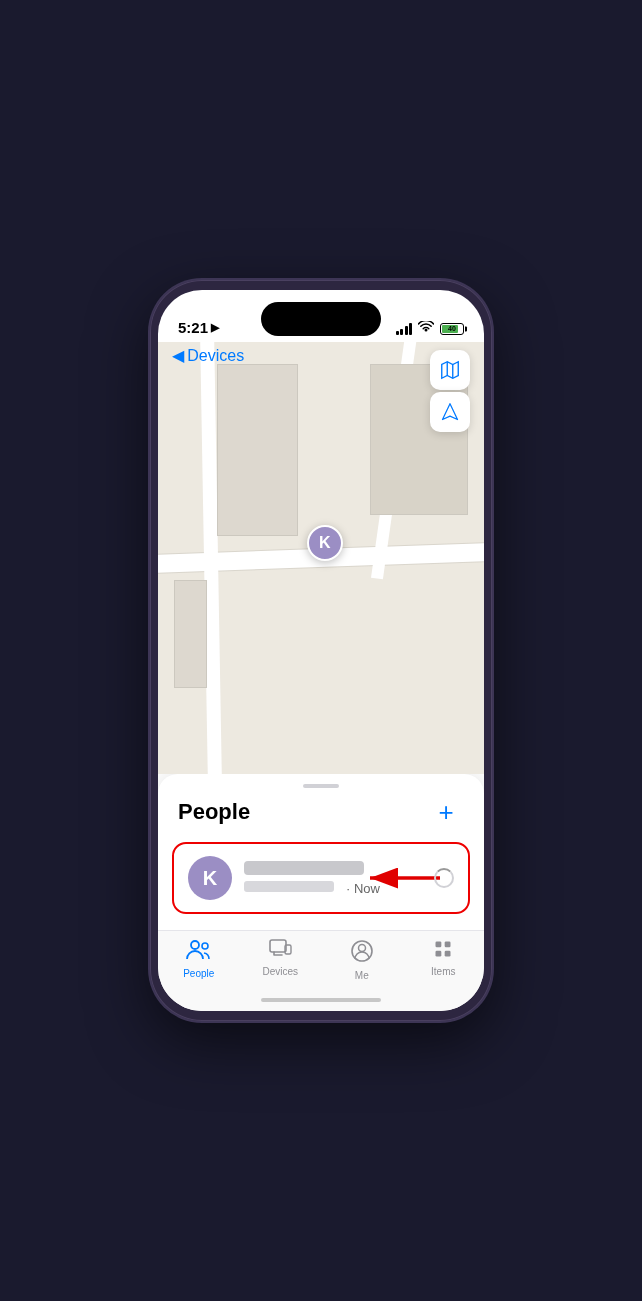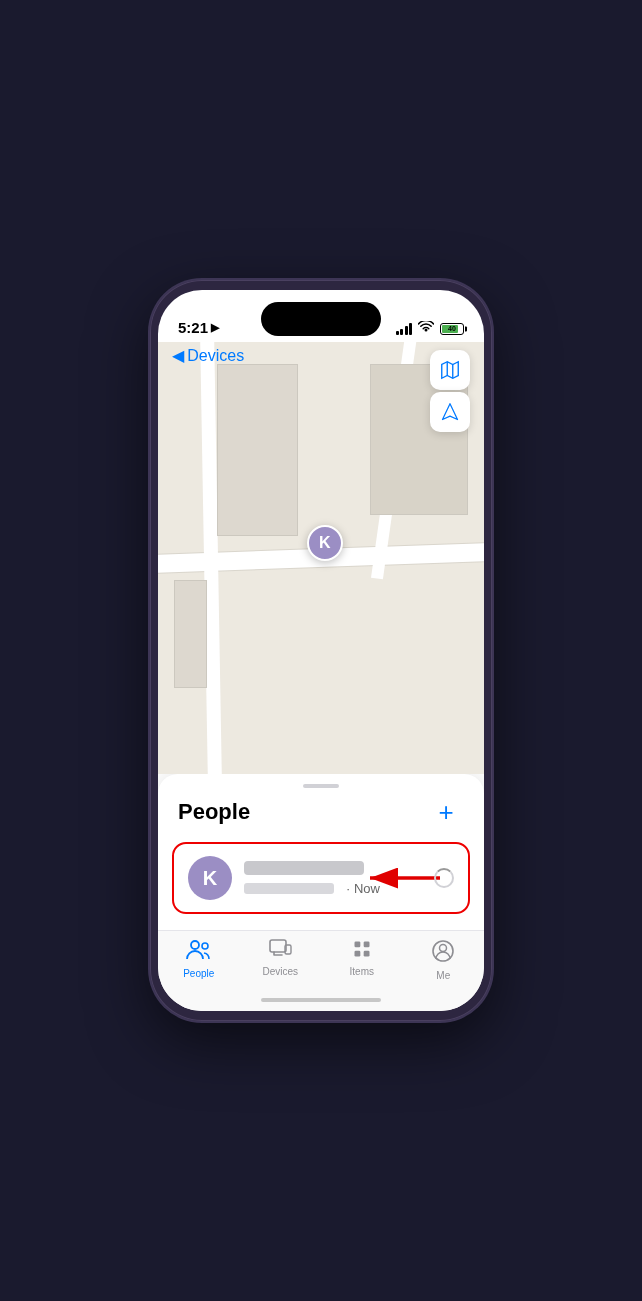--- a/index.html
+++ b/index.html
@@ -501,21 +501,21 @@
         <div class="add-btn">+</div>
       </div>
 
       <div class="person-item-wrapper">
         <div class="person-item" style="position:relative;">
           <div class="person-avatar">
             <span>K</span>
           </div>
           <div class="person-info">
             <div class="person-name-blur"></div>
-            <div style="display:flex;align-items:center;gap:4px;">
+            <div style="display:flex;align-items:flex-start;gap:4px;">
               <div class="person-location-blur"></div>
               <span class="person-time">· Now</span>
             </div>
           </div>
 
           <svg width="90" height="32" viewBox="0 0 90 32" style="position:absolute;right:18px;top:50%;transform:translateY(-50%);">
             <defs>
               <marker id="arrowhead" markerWidth="8" markerHeight="6" refX="8" refY="3" orient="auto">
                 <polygon points="0 0, 8 3, 0 6" fill="#e00000"></polygon>
               </marker>
@@ -545,38 +545,38 @@
           <svg width="24" height="20" viewBox="0 0 24 20" fill="none">
             <rect x="2" y="1" width="16" height="12" rx="2" stroke="#8e8e93" stroke-width="1.6"></rect>
             <path d="M6 13v3M6 16h8" stroke="#8e8e93" stroke-width="1.6" stroke-linecap="round"></path>
             <rect x="17" y="6" width="6" height="9" rx="1.5" stroke="#8e8e93" stroke-width="1.4"></rect>
           </svg>
         </div>
         <span class="tab-label">Devices</span>
       </div>
       <div class="tab-item">
         <div class="tab-icon">
+          <svg width="24" height="24" viewBox="0 0 24 24" fill="none">
+            <circle cx="12" cy="12" r="10" stroke="#8e8e93" stroke-width="1.6"></circle>
+            <circle cx="12" cy="9" r="3.5" stroke="#8e8e93" stroke-width="1.5"></circle>
+            <path d="M5 20c0-4 3.1-7 7-7s7 3 7 7" stroke="#8e8e93" stroke-width="1.5" fill="none"></path>
+          </svg>
+        </div>
+        <span class="tab-label">Me</span>
+      </div>
+      <div class="tab-item">
+        <div class="tab-icon">
           <svg width="24" height="20" viewBox="0 0 24 24" fill="none">
             <rect x="3" y="3" width="7" height="7" rx="1.5" fill="#8e8e93"></rect>
             <rect x="14" y="3" width="7" height="7" rx="1.5" fill="#8e8e93"></rect>
             <rect x="3" y="14" width="7" height="7" rx="1.5" fill="#8e8e93"></rect>
             <rect x="14" y="14" width="7" height="7" rx="1.5" fill="#8e8e93"></rect>
           </svg>
         </div>
         <span class="tab-label">Items</span>
       </div>
-      <div class="tab-item">
-        <div class="tab-icon">
-          <svg width="24" height="24" viewBox="0 0 24 24" fill="none">
-            <circle cx="12" cy="12" r="10" stroke="#8e8e93" stroke-width="1.6"></circle>
-            <circle cx="12" cy="9" r="3.5" stroke="#8e8e93" stroke-width="1.5"></circle>
-            <path d="M5 20c0-4 3.1-7 7-7s7 3 7 7" stroke="#8e8e93" stroke-width="1.5" fill="none"></path>
-          </svg>
-        </div>
-        <span class="tab-label">Me</span>
-      </div>
     </div>
 
     <div class="home-indicator">
       <div class="home-bar"></div>
     </div>
   </div>
 </div>
 
 </body></html>

